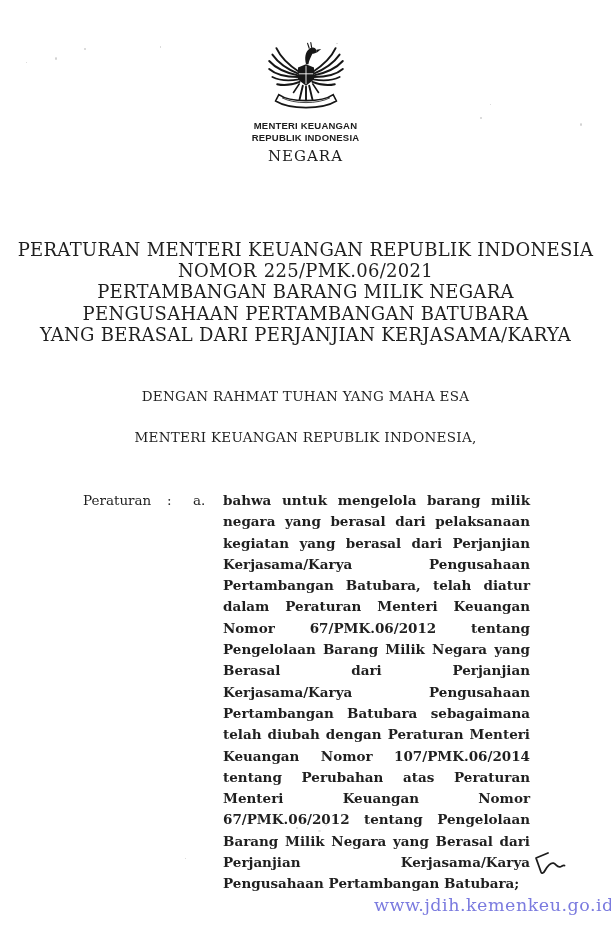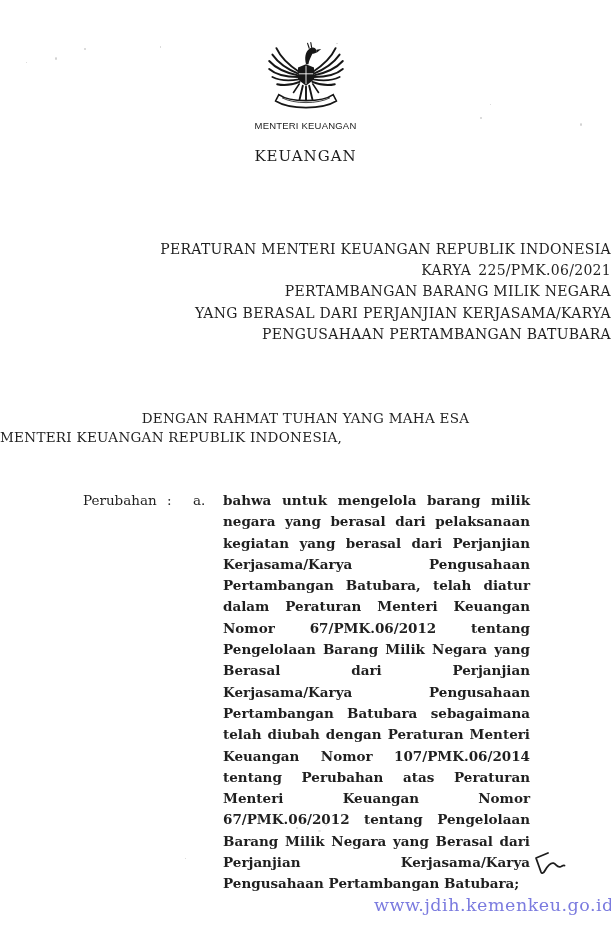--- a/index.html
+++ b/index.html
@@ -13,42 +13,42 @@
   }
   
   .emblem-wrap{
     position:absolute;top:34px;left:0;width:100%;
     display:flex;justify-content:center;
   }
   .ministry{
     position:absolute;top:120px;left:0;width:100%;
     text-align:center;
     font-family:"Liberation Sans", sans-serif;
-    font-weight:normal;font-size:9.5px;line-height:11.5px;
+    font-weight:bold;font-size:9.5px;line-height:11.5px;
     letter-spacing:.2px;color:#1c1c1c;
   }
   .salinan{
     position:absolute;top:147px;left:0;width:100%;
     text-align:center;font-size:15px;letter-spacing:1px;
     color:#1c1c1c;
   }
   
   .title-block{
     position:absolute;top:239px;left:0;width:100%;
-    text-align:right;font-size:14px;line-height:21.2px;
+    text-align:center;font-size:18px;line-height:21.2px;
     letter-spacing:.3px;color:#1f1f1f;
   }
   .nomor-gap{display:inline-block;margin-left:7px;}
   .invocation{
     position:absolute;top:388px;left:0;width:100%;
-    text-align:center;font-size:13.5px;letter-spacing:.3px;color:#1f1f1f;margin-top:22px;
+    text-align:center;font-size:13.5px;letter-spacing:.3px;color:#1f1f1f;
   }
   .authority{
     position:absolute;top:429px;left:0;width:100%;
-    text-align:left;font-size:13.5px;letter-spacing:.3px;color:#1f1f1f;
+    text-align:center;font-size:13.5px;letter-spacing:.3px;color:#1f1f1f;
   }
   
   .menimbang{
     position:absolute;top:490px;left:0;width:100%;
     font-size:13.5px;line-height:21.3px;color:#1f1f1f;
   }
   .m-label{position:absolute;left:83px;top:0;}
   .m-colon{position:absolute;left:167px;top:0;}
   .m-letter{position:absolute;left:193px;top:0;}
   .m-text{
@@ -101,39 +101,40 @@
 
       <path d="M42,60 L34,72 M58,60 L66,72" stroke="#161616" stroke-width="2"></path>
 
       <path d="M16,74 C30,84 70,84 84,74 L88,82 C70,93 30,93 12,82 Z" fill="#ffffff" stroke="#161616" stroke-width="2"></path>
       <path d="M20,78 C35,86 65,86 80,78" stroke="#161616" stroke-width="1" fill="none"></path>
     </svg>
   </div>
 
   <div class="ministry">
     <div>MENTERI KEUANGAN</div>
+    <div>REPUBLIK INDONESIA</div>
   </div>
 
-  <div class="salinan">KEUANGAN</div>
+  <div class="salinan">NEGARA</div>
 
   <div class="title-block">
     <div>PERATURAN MENTERI KEUANGAN REPUBLIK INDONESIA</div>
     <div>
-      <span>KARYA</span><span class="nomor-gap">225/PMK.06/2021</span>
+      <span>NOMOR</span><span class="nomor-gap">225/PMK.06/2021</span>
     </div>
     <div>PERTAMBANGAN BARANG MILIK NEGARA</div>
+    <div>PENGUSAHAAN PERTAMBANGAN BATUBARA</div>
     <div>YANG BERASAL DARI PERJANJIAN KERJASAMA/KARYA</div>
-    <div>PENGUSAHAAN PERTAMBANGAN BATUBARA</div>
   </div>
 
   <div class="invocation">DENGAN RAHMAT TUHAN YANG MAHA ESA</div>
   <div class="authority">MENTERI KEUANGAN REPUBLIK INDONESIA,</div>
 
   <div class="menimbang">
-    <span class="m-label">Perubahan</span>
+    <span class="m-label">Peraturan</span>
     <span class="m-colon">:</span>
     <span class="m-letter">a.</span>
     <div class="m-text">bahwa untuk mengelola barang milik negara yang berasal dari pelaksanaan kegiatan yang berasal dari Perjanjian Kerjasama/Karya Pengusahaan Pertambangan Batubara, telah diatur dalam Peraturan Menteri Keuangan Nomor 67/PMK.06/2012 tentang Pengelolaan Barang Milik Negara yang Berasal dari Perjanjian Kerjasama/Karya Pengusahaan Pertambangan Batubara sebagaimana telah diubah dengan Peraturan Menteri Keuangan Nomor 107/PMK.06/2014 tentang Perubahan atas Peraturan Menteri Keuangan Nomor 67/PMK.06/2012 tentang Pengelolaan Barang Milik Negara yang Berasal dari Perjanjian Kerjasama/Karya Pengusahaan Pertambangan Batubara;</div>
   </div>
 
   <div class="paraph">
     <svg width="36" height="32" viewBox="0 0 36 32">
       <path d="M17,4 L5,9 L10,23 C10.8,25 12.5,24.2 14,21.5 C16,18 19.5,13.5 22.5,14.2 C25.5,15 26,19.5 30,17.5 C31.5,16.7 32.5,16 33.5,16.5" fill="none" stroke="#1d1d1d" stroke-width="1.8" stroke-linecap="round" stroke-linejoin="round"></path>
     </svg>
   </div>

